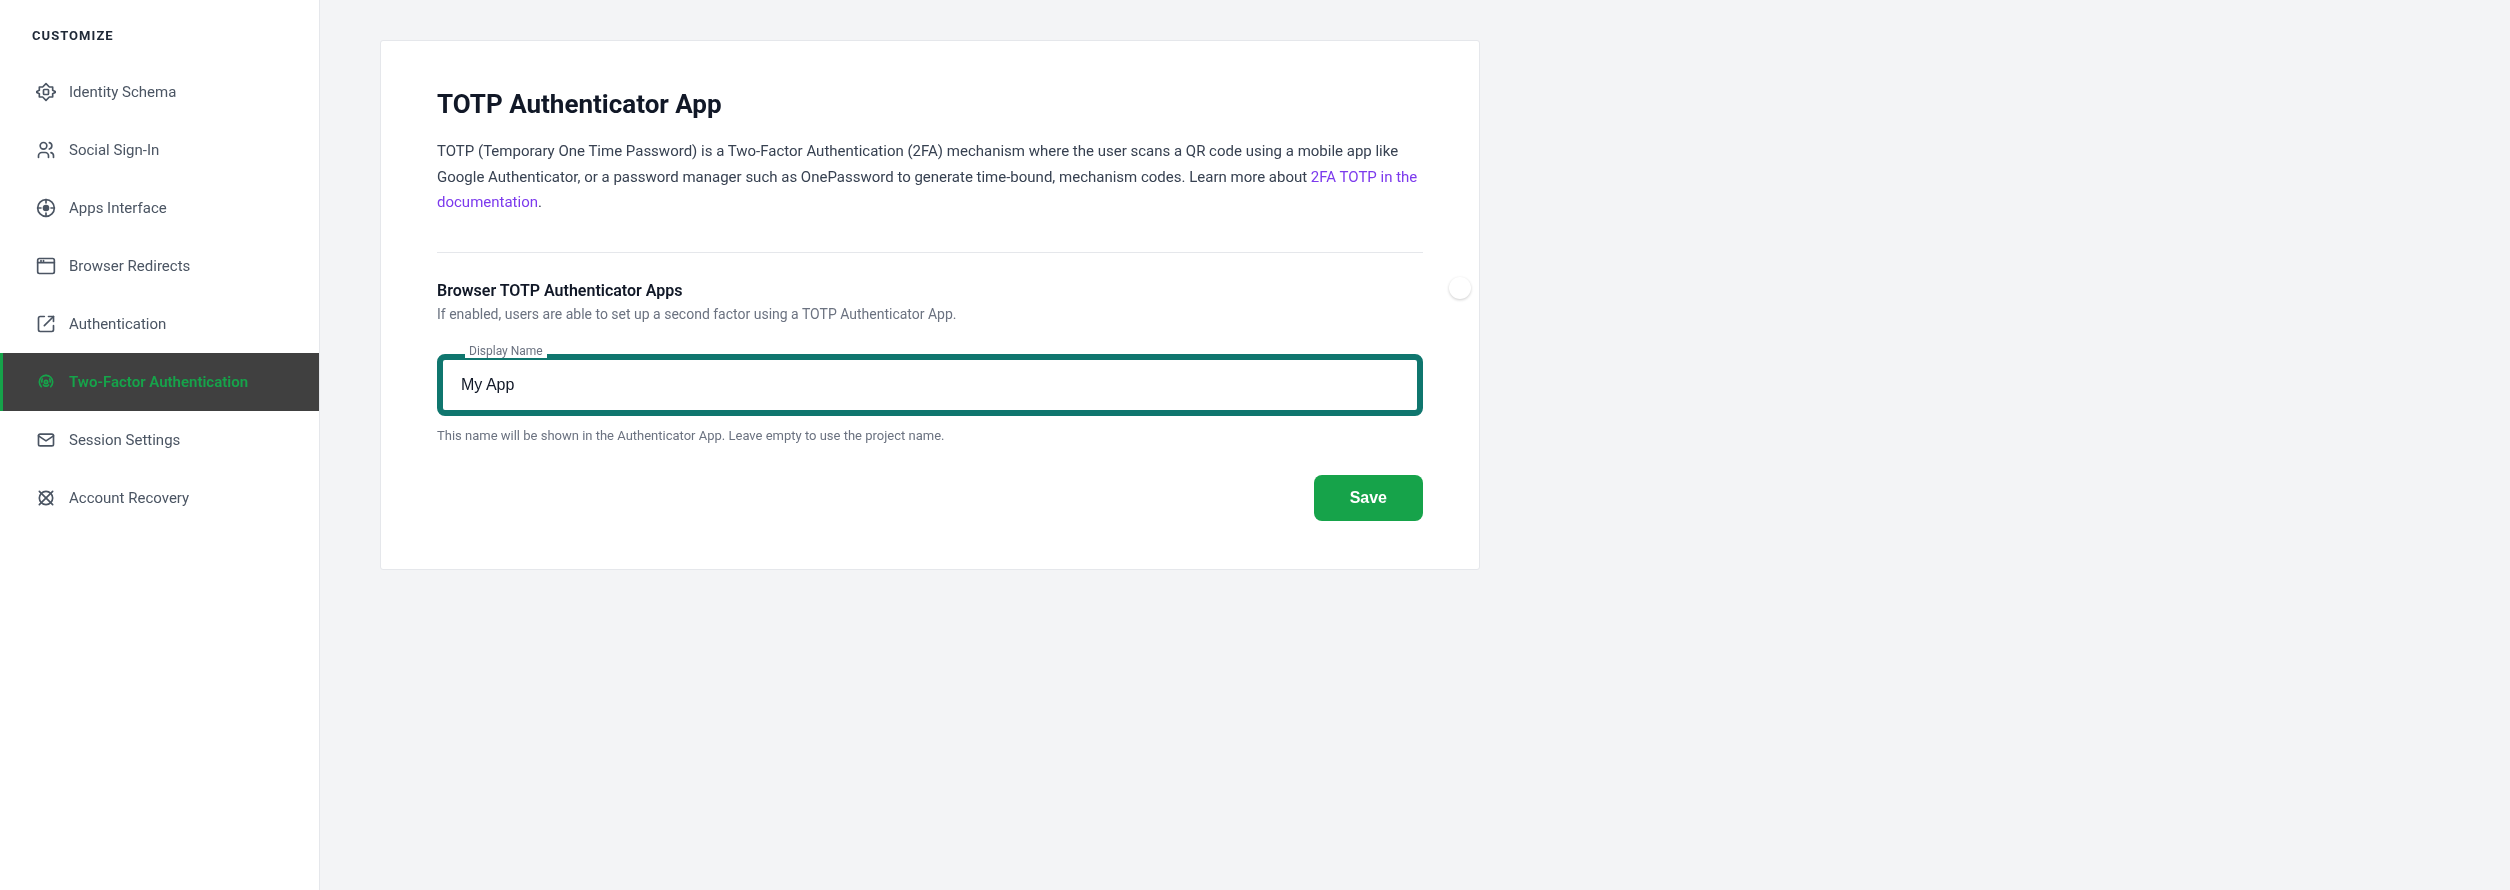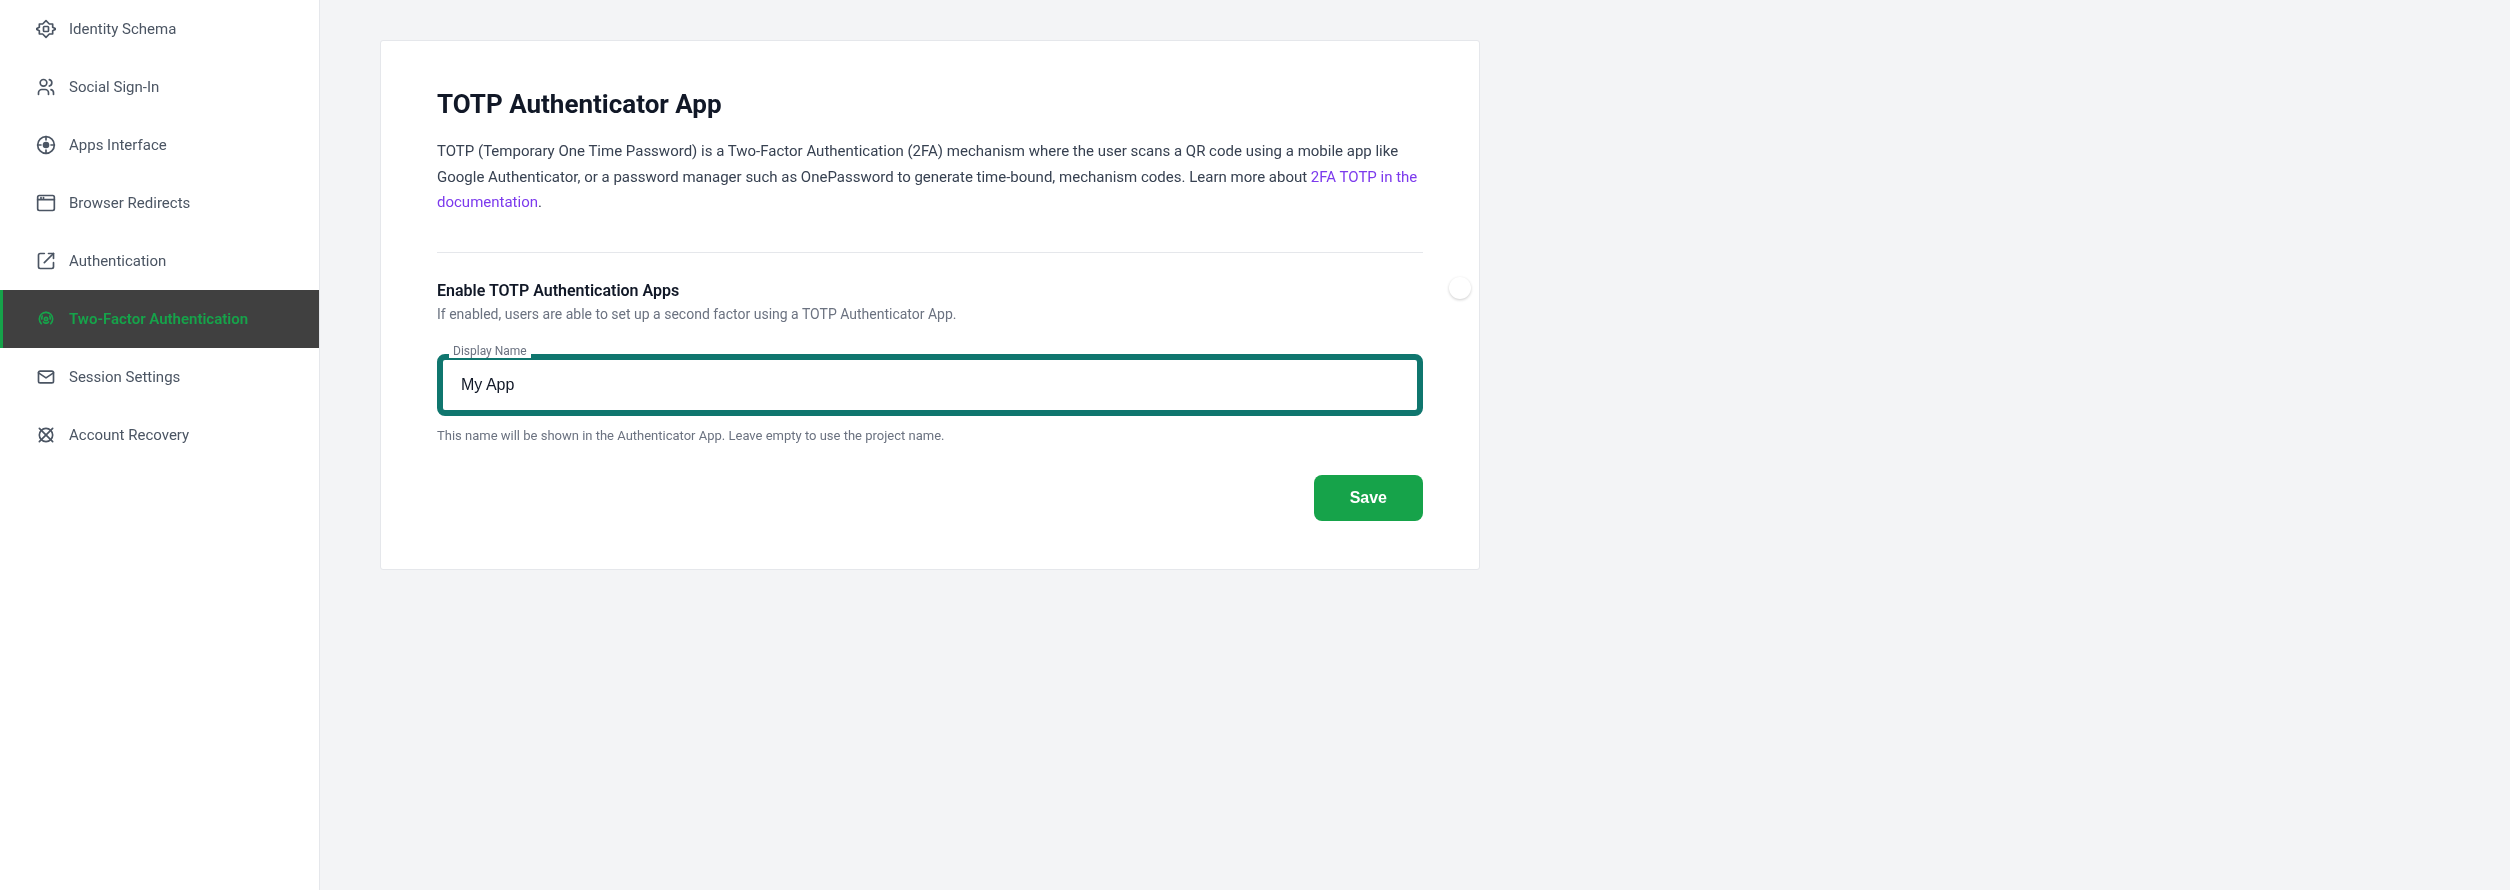--- a/index.html
+++ b/index.html
@@ -176,21 +176,21 @@
 
     
     .field-group {
       position: relative;
       margin-bottom: 12px;
     }
 
     .field-label {
       position: absolute;
       top: -10px;
-      left: 12px;
+      left: 28px;
       background: white;
       padding: 0 4px;
       font-size: 12px;
       color: #6b7280;
     }
 
     .field-input {
       width: 100%;
       padding: 16px 18px;
       border: 6px solid #0f766e;
@@ -227,20 +227,21 @@
 
     
     svg {
       display: block;
     }
   </style>
 </head>
 <body>
 
 <aside class="sidebar">
+  <div class="sidebar-header">CUSTOMIZE</div>
   <nav class="sidebar-nav">
 
     <div class="sidebar-item">
       <span class="icon">
         <svg width="20" height="20" viewBox="0 0 24 24" fill="none" stroke="#4b5563" stroke-width="2" stroke-linecap="round" stroke-linejoin="round">
           <path d="M12 2L8 6H4v4L0 12l4 2v4h4l4 4 4-4h4v-4l4-2-4-2V6h-4L12 2z"></path>
           <rect x="9" y="9" width="6" height="6" rx="1"></rect>
         </svg>
       </span>
       <span>Identity Schema</span>
@@ -340,21 +341,21 @@
     <h1 class="card-title">TOTP Authenticator App</h1>
 
     <p class="card-description">
       <span>TOTP (Temporary One Time Password) is a Two-Factor Authentication (2FA) mechanism where the user scans a QR code using a mobile app like Google Authenticator, or a password manager such as OnePassword to generate time-bound, mechanism codes. Learn more about </span><a href="#">2FA TOTP in the documentation</a><span>.</span>
     </p>
 
     <hr class="section-divider">
 
     <div class="setting-row">
       <div>
-        <div class="setting-label">Enable TOTP Authentication Apps</div>
+        <div class="setting-label">Browser TOTP Authenticator Apps</div>
         <div class="setting-description">If enabled, users are able to set up a second factor using a TOTP Authenticator App.</div>
       </div>
       <div class="toggle-container">
         <label class="toggle">
           <input type="checkbox" checked="" style="">
           <span class="toggle-slider"></span>
         </label>
       </div>
     </div>
 

